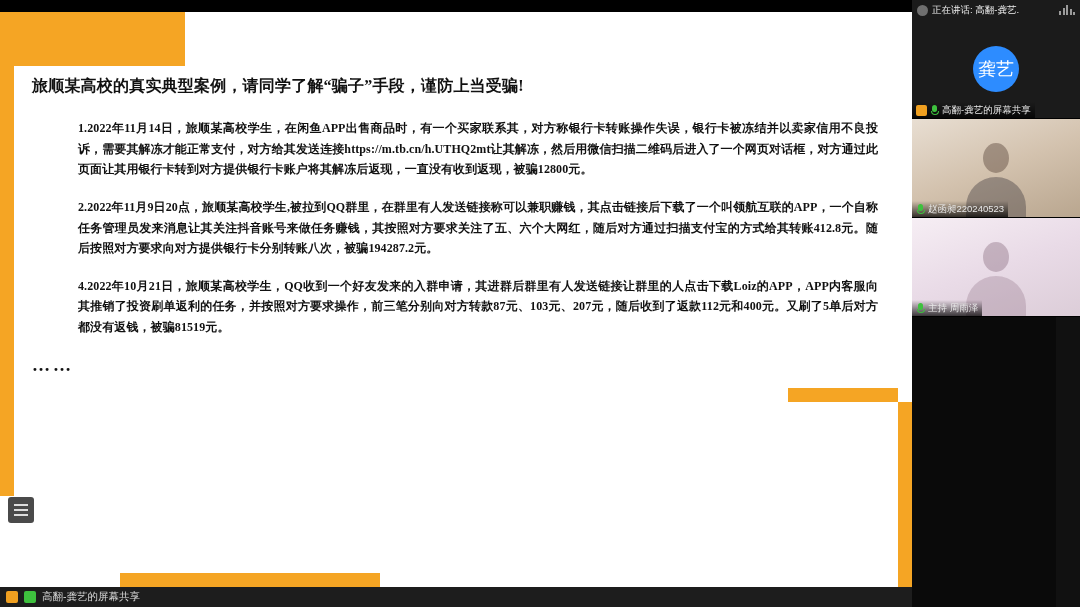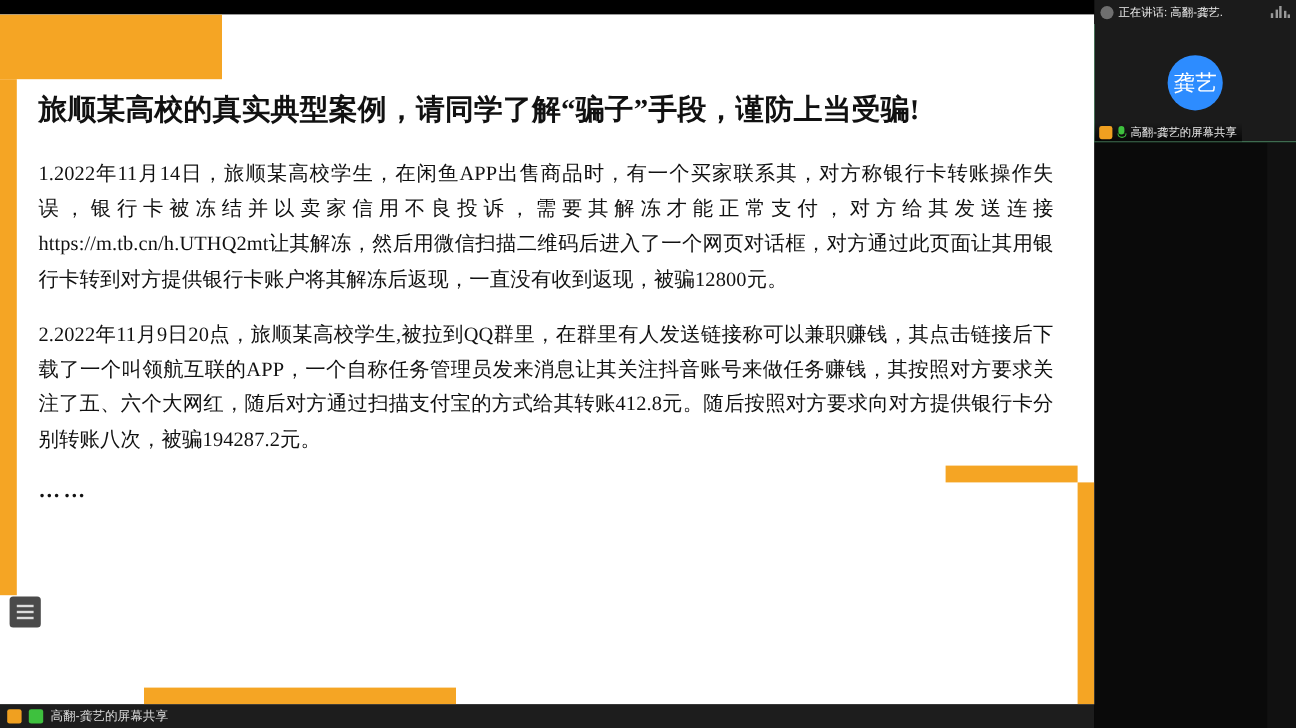--- a/index.html
+++ b/index.html
@@ -45,33 +45,34 @@
   .deco-bot   { left: 120px; bottom: 0; width: 260px; height: 14px; }
 
   .slide-body {
     position: absolute;
     left: 32px; top: 62px;
     width: 846px;
     color: #111;
     font-family: "Liberation Serif", "DejaVu Serif", serif;
   }
   .slide-title {
-    font-size: 24px;
+    font-size: 16px;
     font-weight: bold;
     line-height: 1.5;
     margin-bottom: 20px;
     letter-spacing: 0.2px;
   }
   .para {
-    font-size: 17px;
-    font-weight: normal;
+    font-size: 12px;
+    font-weight: bold;
     line-height: 1.72;
     margin-bottom: 17px;
     text-align: justify;
     letter-spacing: 0.1px;
+    margin-left: 46px;
   }
   .para:last-child { margin-bottom: 0; }
   .dots {
     font-size: 18px;
     font-weight: bold;
     letter-spacing: 3px;
   }
 
   
   .list-icon {
@@ -119,21 +120,21 @@
     width: 144px;
     height: 607px;
     background: #0a0a0a;
     display: flex;
     flex-direction: column;
   }
   .tile {
     position: relative;
     width: 168px;
     height: 99px;
-    background: #86efac;
+    background: #0ea5e9;
     border-bottom: 1px solid #000;
     overflow: hidden;
   }
   .tile-thumb {
     position: absolute;
     inset: 0;
   }
   .tile-label {
     position: absolute;
     left: 0; bottom: 0;
@@ -254,20 +255,21 @@
       <div class="deco deco-top"></div>
       <div class="deco deco-left"></div>
       <div class="deco deco-right"></div>
       <div class="deco deco-rbar"></div>
       <div class="deco deco-bot"></div>
 
       <div class="slide-body">
         <div class="slide-title">旅顺某高校的真实典型案例，请同学了解“骗子”手段，谨防上当受骗!</div>
         <div class="para">1.2022年11月14日，旅顺某高校学生，在闲鱼APP出售商品时，有一个买家联系其，对方称银行卡转账操作失误，银行卡被冻结并以卖家信用不良投诉，需要其解冻才能正常支付，对方给其发送连接https://m.tb.cn/h.UTHQ2mt让其解冻，然后用微信扫描二维码后进入了一个网页对话框，对方通过此页面让其用银行卡转到对方提供银行卡账户将其解冻后返现，一直没有收到返现，被骗12800元。</div>
         <div class="para">2.2022年11月9日20点，旅顺某高校学生,被拉到QQ群里，在群里有人发送链接称可以兼职赚钱，其点击链接后下载了一个叫领航互联的APP，一个自称任务管理员发来消息让其关注抖音账号来做任务赚钱，其按照对方要求关注了五、六个大网红，随后对方通过扫描支付宝的方式给其转账412.8元。随后按照对方要求向对方提供银行卡分别转账八次，被骗194287.2元。</div>
+        <div class="para">4.2022年10月21日，旅顺某高校学生，QQ收到一个好友发来的入群申请，其进群后群里有人发送链接让群里的人点击下载Loiz的APP，APP内客服向其推销了投资刷单返利的任务，并按照对方要求操作，前三笔分别向对方转款87元、103元、207元，随后收到了返款112元和400元。又刷了5单后对方都没有返钱，被骗81519元。</div>
         <div class="dots">……</div>
       </div>
     </div>
 
     <div class="list-icon">
       <i></i>
       <i></i>
       <i></i>
     </div>
 
@@ -301,17 +303,43 @@
         <span class="mic green">
             <b></b>
             <i></i>
           </span>
         <span>高翻-龚艺的屏幕共享</span>
       </div>
     </div>
 
 
 
-
+    <div class="tile">
+      <div class="tile-thumb ph ph-3">
+        <span class="blob head"></span>
+        <span class="blob body"></span>
+      </div>
+      <div class="tile-label">
+        <span class="mic green">
+            <b></b>
+            <i></i>
+          </span>
+        <span>赵函昶220240523</span>
+      </div>
+    </div>
+
+    <div class="tile">
+      <div class="tile-thumb ph ph-4">
+        <span class="blob head" style="background:rgba(120,90,110,0.35)"></span>
+        <span class="blob body" style="background:rgba(140,110,130,0.30)"></span>
+      </div>
+      <div class="tile-label">
+        <span class="mic green">
+            <b></b>
+            <i></i>
+          </span>
+        <span>主持 周雨泽</span>
+      </div>
+    </div>
 
 
   </div>
 </div>
 
 </body></html>

